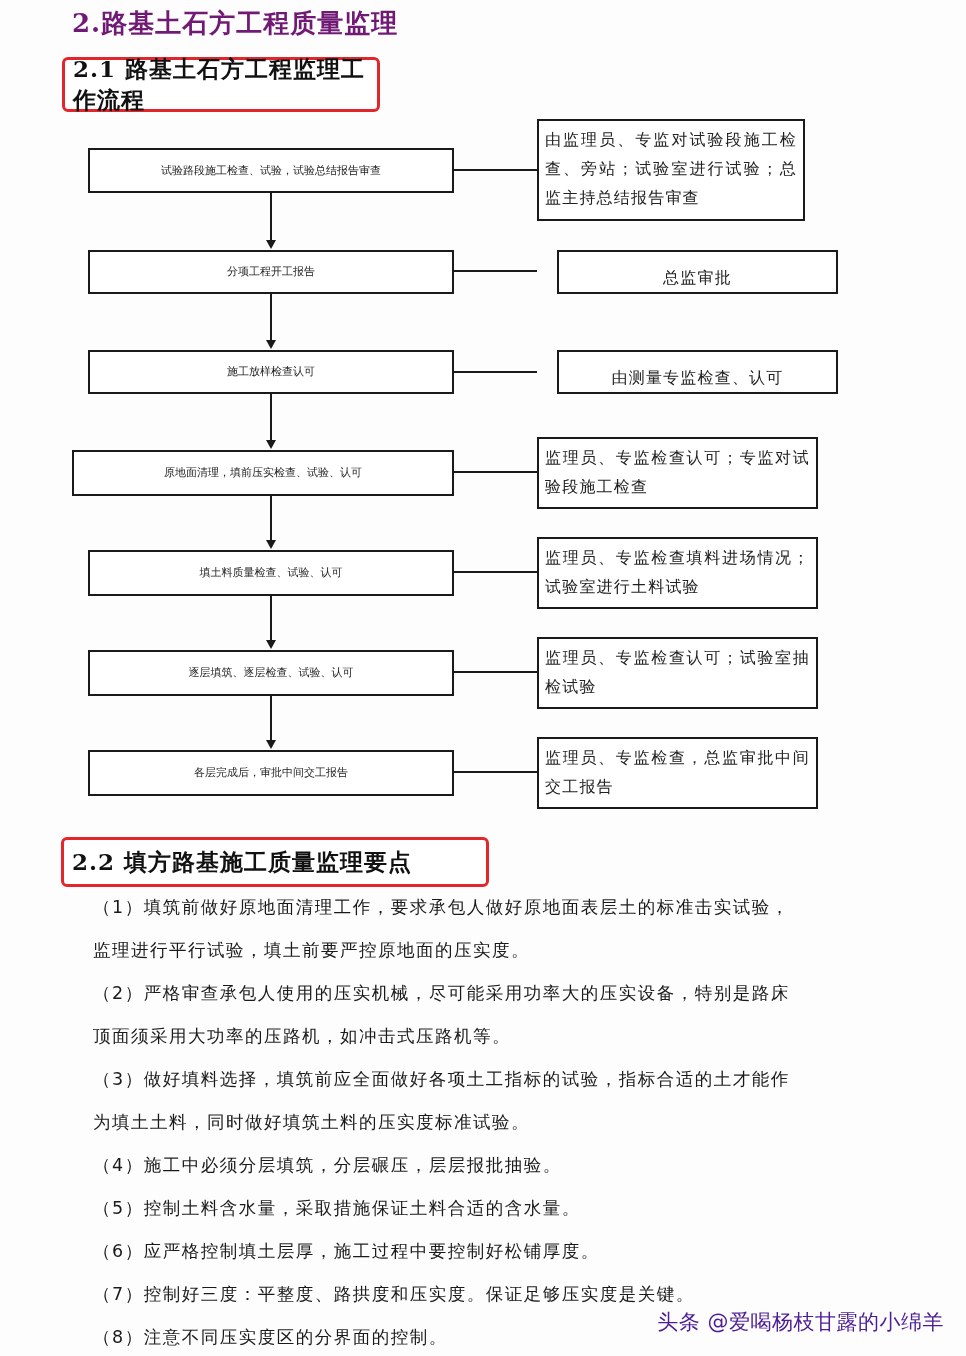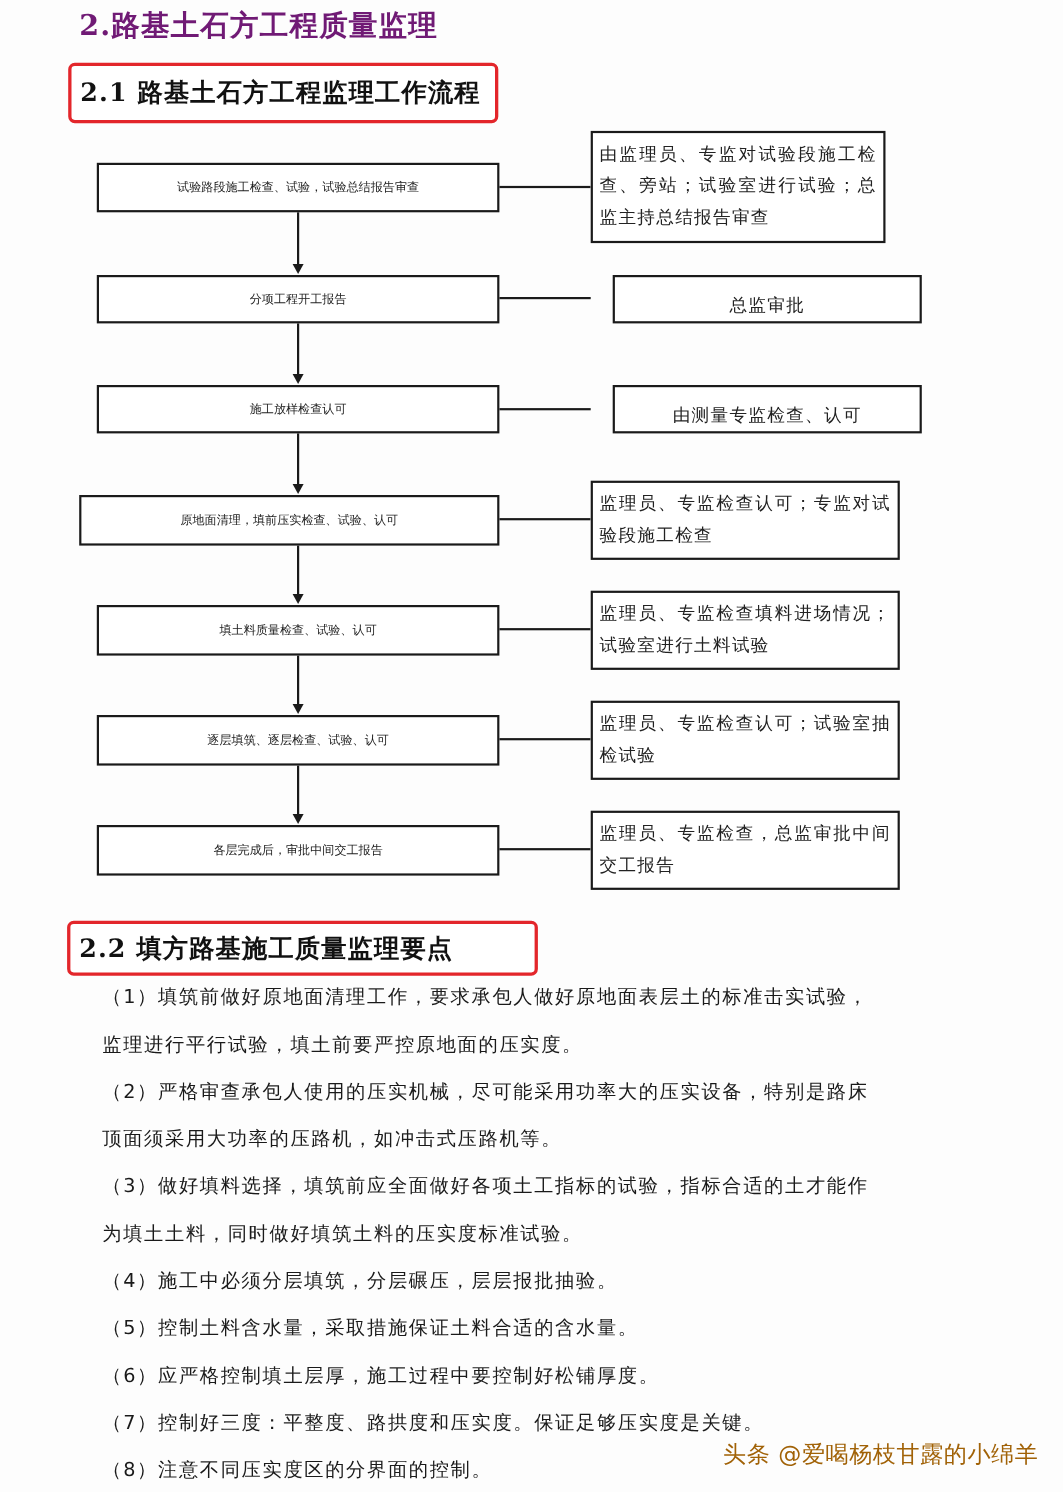--- a/index.html
+++ b/index.html
@@ -14,28 +14,28 @@
   .box { border:2px solid #1a1a1a; background:#fff; display:flex; align-items:center; justify-content:center;
          font-size:11px; color:#222; text-align:center; line-height:1.2; }
   .rbox { border:2px solid #1a1a1a; background:#fff; font-size:16px; color:#222; line-height:29px;
           padding:4px 6px 0 6px; text-align:justify; letter-spacing:1.2px; }
   .rbox.center { display:flex; align-items:flex-end; justify-content:center; padding:0;margin-left:20px; }
   .hline { height:2px; background:#1a1a1a; }
   .vline { width:2px; background:#1a1a1a; }
   .arrow { width:0; height:0; border-left:5px solid transparent; border-right:5px solid transparent;
            border-top:9px solid #1a1a1a; }
   .para { left:93px; width:820px; font-size:17.5px; line-height:43px; color:#1a1a1a; letter-spacing:1.5px; }
-  .wm { right:22px; bottom:22px; font-size:21px; color:#a16207; letter-spacing:0.5px; }
+  .wm { right:22px; bottom:22px; font-size:21px; color:#4c1d95; letter-spacing:0.5px; }
 </style>
 </head>
 <body>
 
 <div class="abs h1">2.路基土石方工程质量监理</div>
 
-<div class="abs sec" style="left:62px;top:57px;width:391px;height:55px;">
+<div class="abs sec" style="left:62px;top:57px;width:318px;height:55px;">
   <span>2.1 路基土石方工程监理工作流程</span>
 </div>
 
 <div>
 
   <div class="abs box" style="left:88px;top:148px;width:366px;height:45px;">
       <span>试验路段施工检查、试验，试验总结报告审查</span>
     </div>
   <div class="abs hline" style="left:454px;top:169px;width:83px;"></div>
   <div class="abs rbox" style="left:537px;top:119px;width:268px;height:102px;"><span>由监理员、专监对试验段施工检查、旁站；试验室进行试验；总监主持总结报告审查</span></div>

